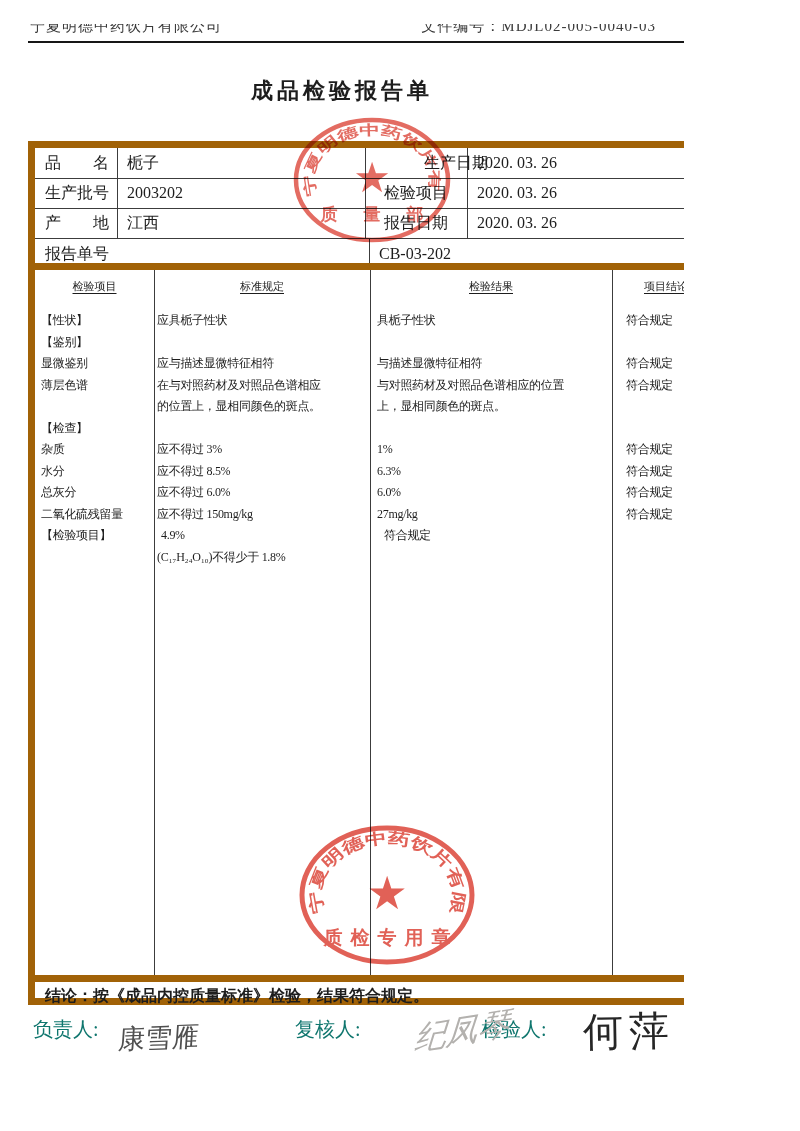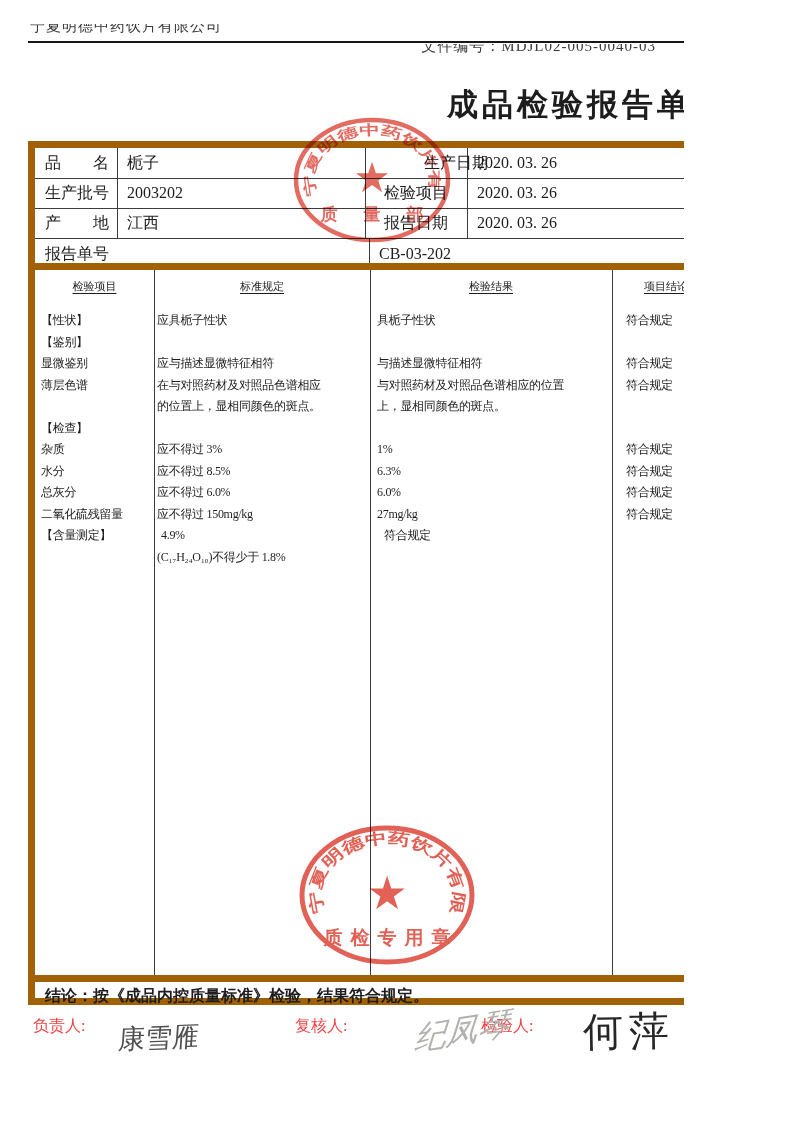--- a/index.html
+++ b/index.html
@@ -3,25 +3,25 @@
 <meta charset="utf-8">
 <style>
   html,body{margin:0;padding:0;background:#fff;}
   .page{position:relative;width:684px;height:1131px;background:#ffffff;overflow:hidden;
         font-family:"Liberation Serif","DejaVu Serif",serif;color:#1d1d1d;}
 
   
   .hdr-clip{position:absolute;top:24px;height:17px;overflow:hidden;color:#3a3a3a;font-size:15px;}
   .hdr-clip span{position:relative;top:-7px;display:inline-block;white-space:nowrap;letter-spacing:1px;}
   .hdr-left{left:30px;width:360px;}
-  .hdr-right{right:28px;width:330px;text-align:right;margin-top:20px;}
+  .hdr-right{right:28px;width:330px;text-align:right;}
   .hdr-rule{position:absolute;top:41px;left:28px;width:744px;height:2px;background:#161616;}
 
-  .title{position:absolute;top:76px;left:0;width:100%;margin:8px;text-align:right;
-         font-size:31px;font-weight:700;letter-spacing:4px;}
+  .title{position:absolute;top:76px;left:0;width:100%;margin:0;text-align:center;
+         font-size:22px;font-weight:700;letter-spacing:4px;}
 
   .box{position:absolute;border:7px solid #a16207;box-sizing:border-box;}
   .hline,.vline{position:absolute;background:#3c3c3c;}
   .hline{height:1px;}
   .vline{width:1px;}
 
   
   .info-box{left:28px;top:141px;width:687px;height:122px;border-bottom:none;}
   .cell{position:absolute;height:30px;line-height:30px;font-size:16px;white-space:nowrap;}
 
@@ -36,21 +36,21 @@
   .mrow .c1{padding-left:6px;}
   .mrow .c2{padding-left:3px;}
   .mrow .c3{padding-left:7px;}
   .mrow .c4{padding-left:14px;}
 
   
   .conclusion-box{left:28px;top:975px;width:687px;height:30px;line-height:28px;
                   font-size:16px;font-weight:600;padding-left:10px;white-space:nowrap;}
 
   
-  .sig-label{position:absolute;top:1016px;font-size:16px;color:#ef4444;}
+  .sig-label{position:absolute;top:1016px;font-size:20px;color:#0f766e;}
   .sig-name{position:absolute;white-space:nowrap;}
   .sig-1{left:118px;top:1020px;font-size:27px;color:#4f4f4f;
          transform:rotate(-2deg) skewX(-6deg);}
   .sig-2{left:414px;top:1010px;font-size:32px;color:#b3b1ae;font-style:italic;
          transform:rotate(-9deg) skewX(-14deg);}
   .sig-3{left:583px;top:1004px;font-size:40px;color:#262626;letter-spacing:6px;
          transform:rotate(-1deg);}
 
   
   .stamp{position:absolute;mix-blend-mode:multiply;pointer-events:none;}
@@ -165,21 +165,21 @@
           <span class="c3">6.0%</span>
           <span class="c4">符合规定</span>
         </div>
       <div class="mrow">
           <span class="c1">二氧化硫残留量</span>
           <span class="c2">应不得过 150mg/kg</span>
           <span class="c3">27mg/kg</span>
           <span class="c4">符合规定</span>
         </div>
       <div class="mrow">
-          <span class="c1">【含量测定】</span>
+          <span class="c1">【检验项目】</span>
           <span class="c3">4.9%</span>
           <span class="c4">符合规定</span>
         </div>
       <div class="mrow">
           <span class="c1"></span>
           <span class="c2">(C₁₇H₂₄O₁₀)不得少于 1.8%</span>
           <span class="c3"></span>
           <span class="c4"></span>
         </div>
     </div>

